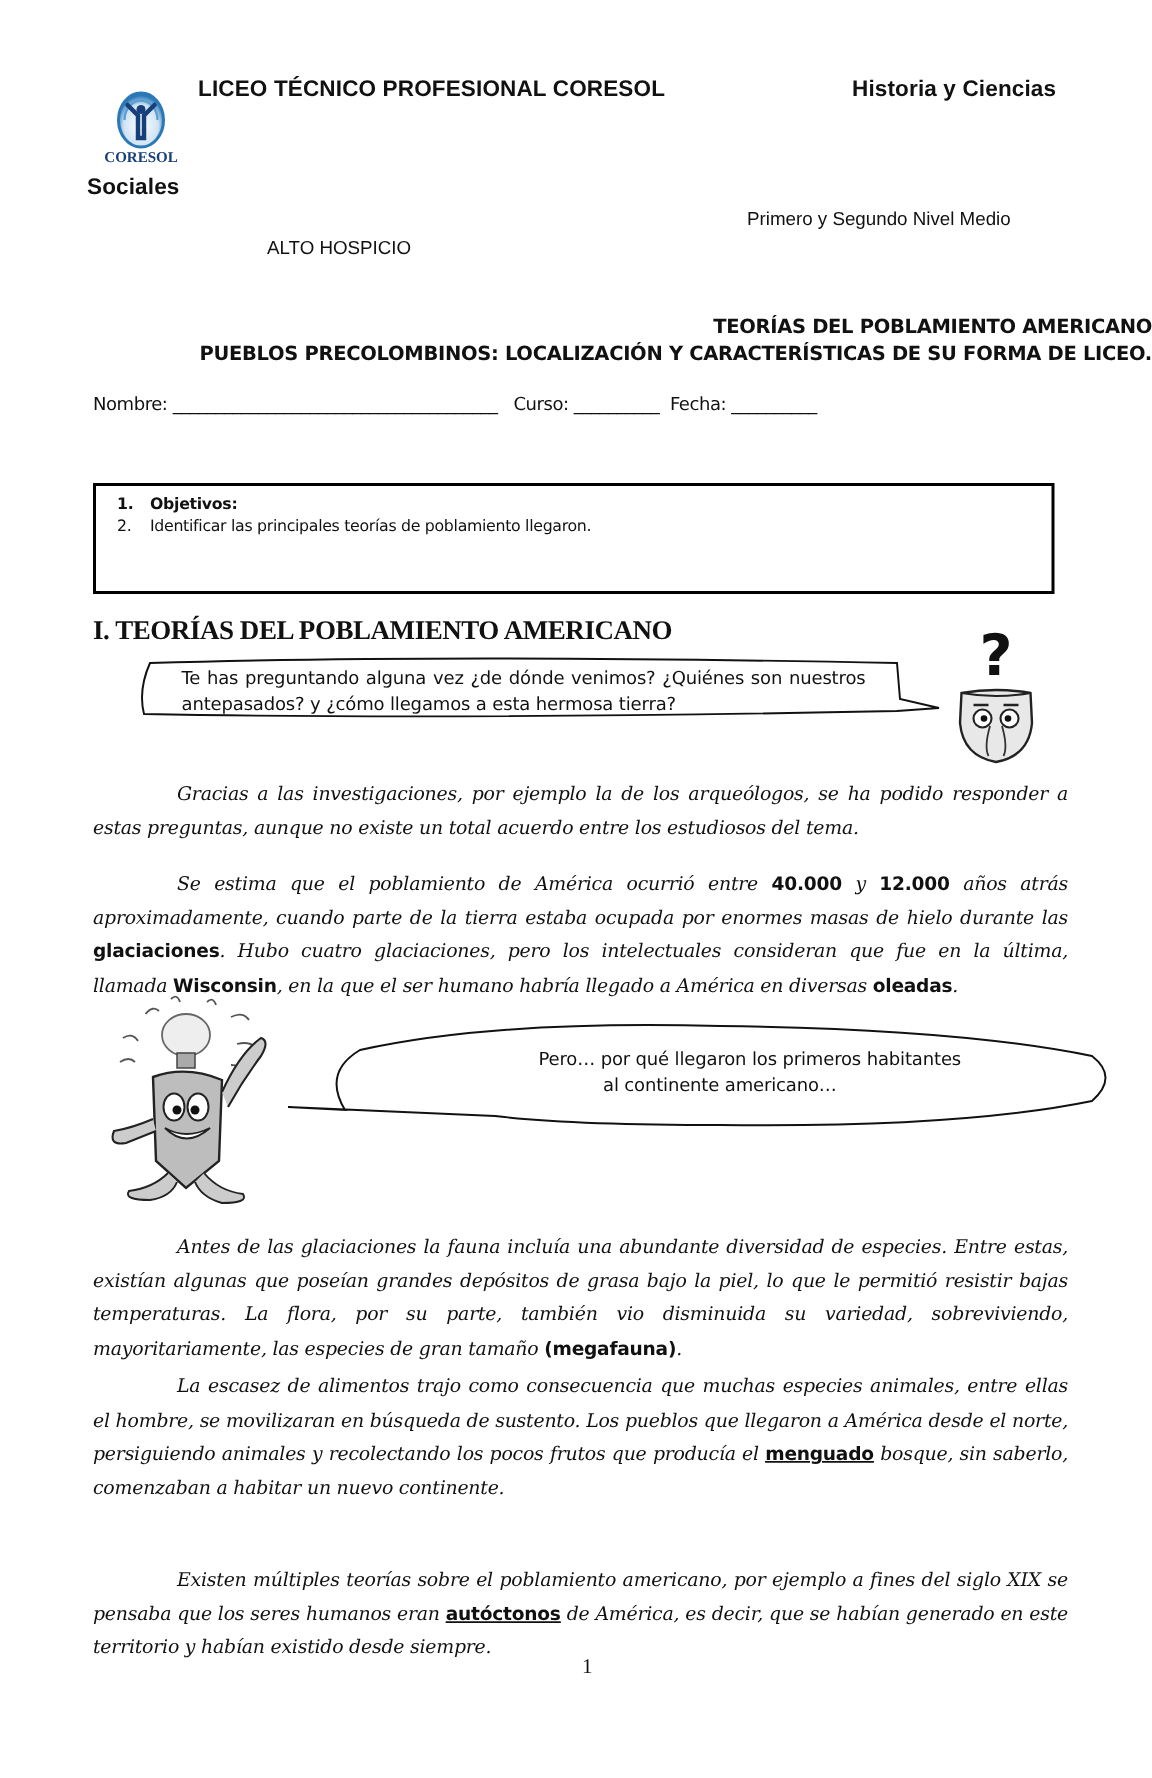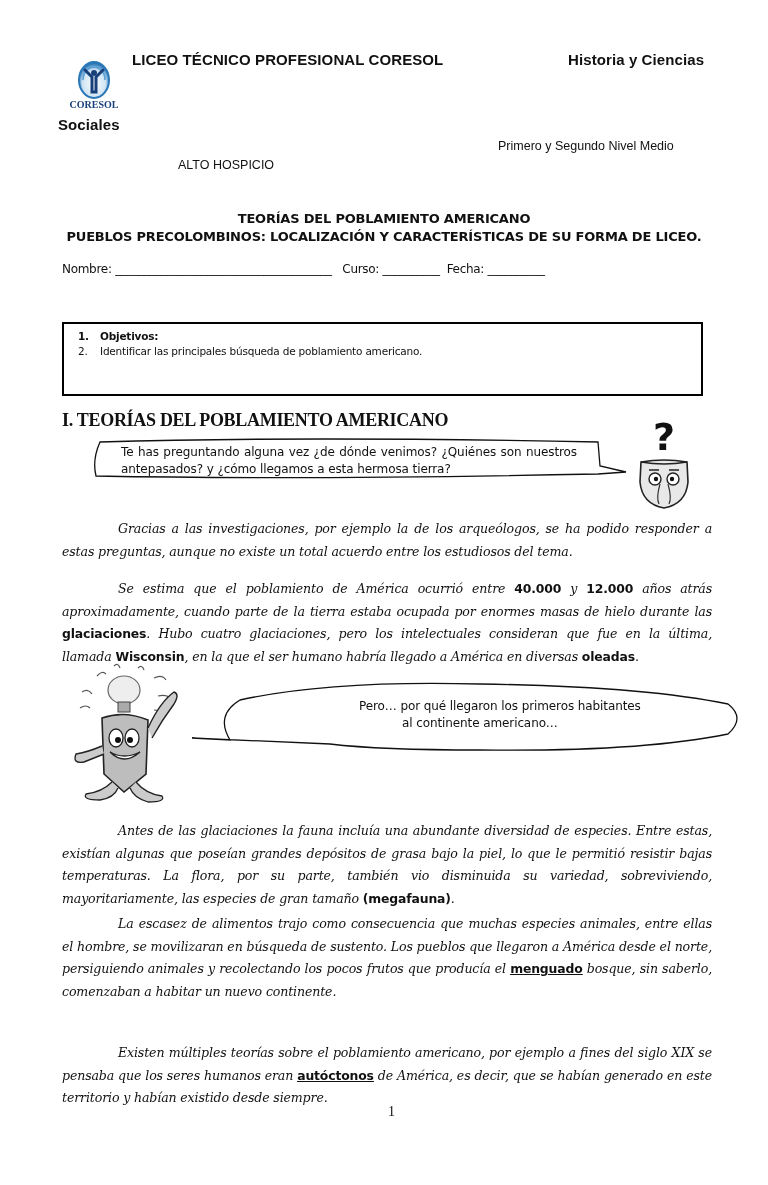--- a/index.html
+++ b/index.html
@@ -1,20 +1,20 @@
 <!DOCTYPE html>
 <html><head>
 <meta charset="utf-8">
 <style>
   html, body { margin:0; padding:0; background:#ffffff; }
   body { width:768px; height:1185px; position:relative; overflow:hidden; color:#111; font-family:"Liberation Sans", sans-serif; }
   .abs { position:absolute; }
   .hdr { font-family:"Liberation Sans", sans-serif; font-weight:bold; font-size:15px; letter-spacing:0.1px; }
   .reg { font-family:"Liberation Sans", sans-serif; font-size:12.5px; }
-  .title { font-family:"DejaVu Sans", sans-serif; font-weight:bold; font-size:13px; text-align:center; width:768px; left:0; letter-spacing:-0.2px; }
+  .title { font-family:"DejaVu Sans", sans-serif; font-weight:bold; font-size:13px; text-align:right; width:768px; left:0; letter-spacing:-0.2px; }
   .form { font-family:"DejaVu Sans", sans-serif; font-size:12px; letter-spacing:-0.3px; }
   .obj-box { left:62px; top:322px; width:641px; height:74px; border:2px solid #000; box-sizing:border-box; }
   .obj-list { position:absolute; left:14px; top:5px; font-family:"DejaVu Sans", sans-serif; font-size:10.5px; line-height:15px; letter-spacing:-0.2px; }
   .obj-list .num { display:inline-block; width:22px; }
   .sec-head { left:62px; top:410px; font-family:Liberation Serif, serif; font-weight:bold; font-size:18px; letter-spacing:-0.3px; }
   .bubble-text { font-family:"DejaVu Sans", sans-serif; font-size:12px; letter-spacing:-0.1px; line-height:17px; }
   .para { left:62px; width:650px; font-family:"DejaVu Serif", serif; font-size:12.6px; line-height:22.5px; text-align:justify; letter-spacing:-0.15px; font-style:italic; }
   .para p { margin:0; text-indent:56px; }
   .para b { font-style:normal; font-family:"DejaVu Sans", sans-serif; font-size:12.4px; }
   .para u b { text-decoration:underline; }
@@ -59,21 +59,21 @@
   &nbsp;<span>Fecha:</span>
   <span>__________</span>
 </div>
 
 <div class="abs obj-box">
   <div class="obj-list">
     <div style="font-weight:bold;">
       <span class="num">1.</span><span>Objetivos:</span>
     </div>
     <div>
-      <span class="num">2.</span><span>Identificar las principales búsqueda de poblamiento americano.</span>
+      <span class="num">2.</span><span>Identificar las principales teorías de poblamiento llegaron.</span>
     </div>
   </div>
 </div>
 
 <div class="abs sec-head">I. TEORÍAS DEL POBLAMIENTO AMERICANO</div>
 
 <svg style="left:0; top:0;" width="768" height="1185">
   <path d="M100 442 Q300 436 598 442 L600 466 L626 472 L598 474 Q300 480 96 476 Q92 460 100 442 Z" fill="#fff" stroke="#111" stroke-width="1.3"></path>
 </svg>
 <div class="abs bubble-text" style="left:121px; top:444px; width:456px; text-align:justify;">

